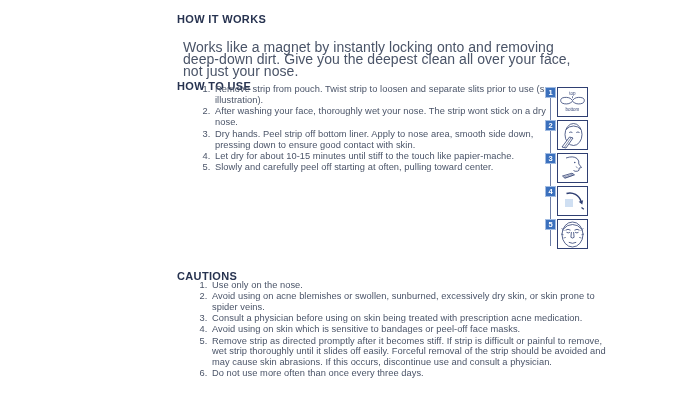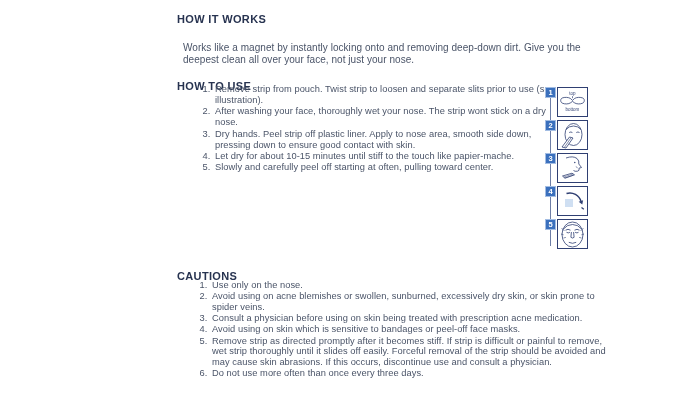--- a/index.html
+++ b/index.html
@@ -9,21 +9,21 @@
   }
   .heading {
     position:absolute; color:#273350; font-weight:bold; font-size:11px;
     letter-spacing:.35px; white-space:nowrap;
   }
   #hiw-title   { left:177px; top:13px; }
   #htu-title   { left:177px; top:80px; }
   #cau-title   { left:177px; top:255px;margin-top:15px; }
   #hiw-body {
     position:absolute; left:183px; top:42px; width:410px;
-    font-size:10px; line-height:11.8px; letter-spacing:.05px;
+    font-size:14px; line-height:11.8px; letter-spacing:.05px;
   }
   ol.doc-list {
     position:absolute; margin:0; padding:0 0 0 26px;
     font-size:9.3px; line-height:10.9px; letter-spacing:.05px;
     list-style:decimal outside;
   }
   ol.doc-list li { margin:0 0 0.5px 0; padding-left:2px; }
   #htu-list { left:187px; top:84px;  width:350px; }
   #cau-list { left:184px; top:280px; width:402px; line-height:10.7px; }
 
@@ -55,21 +55,21 @@
   <div class="heading" id="hiw-title">HOW IT WORKS</div>
 
   <div id="hiw-body">Works like a magnet by instantly locking onto and removing deep-down dirt. Give you the deepest clean all over your face, not just your nose.</div>
 
   <div class="heading" id="htu-title">HOW TO USE</div>
 
   <ol class="doc-list" id="htu-list">
 
   <li>Remove strip from pouch. Twist strip to loosen and separate slits prior to use (see illustration).</li>
       <li>After washing your face, thoroughly wet your nose. The strip wont stick on a dry nose.</li>
-      <li>Dry hands. Peel strip off plastic liner. Apply to nose area, smooth side down, pressing down to ensure good contact with skin.</li>
+      <li>Dry hands. Peel strip off bottom liner. Apply to nose area, smooth side down, pressing down to ensure good contact with skin.</li>
       <li>Let dry for about 10-15 minutes until stiff to the touch like papier-mache.</li>
       <li>Slowly and carefully peel off starting at often, pulling toward center.</li>
     </ol>
 
   <div id="panel">
     <div class="rail"></div>
 
     <div class="unit u1">
       <div class="badge">1</div>
       <div class="box">

